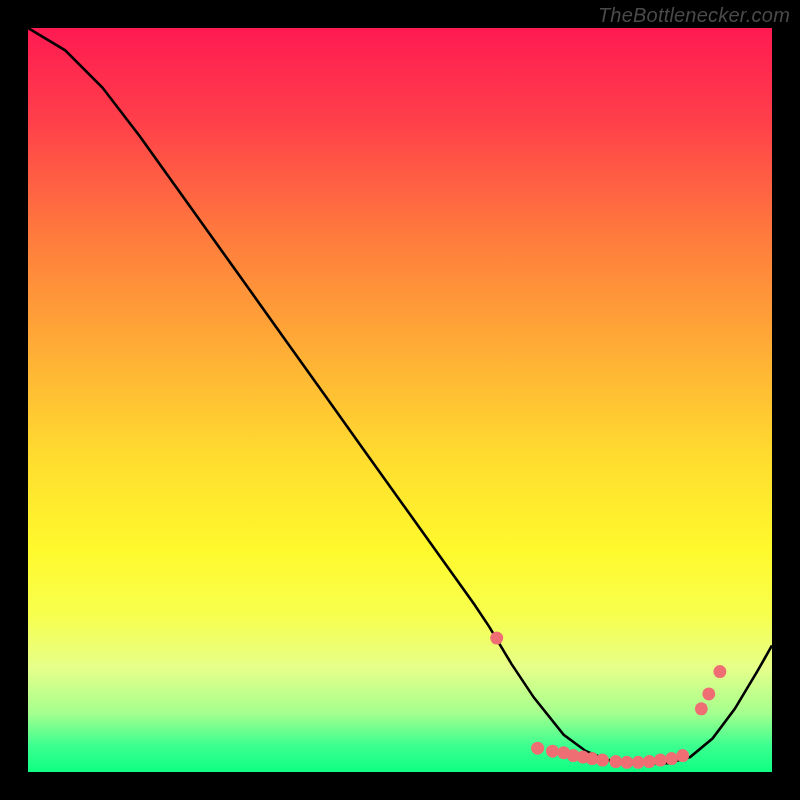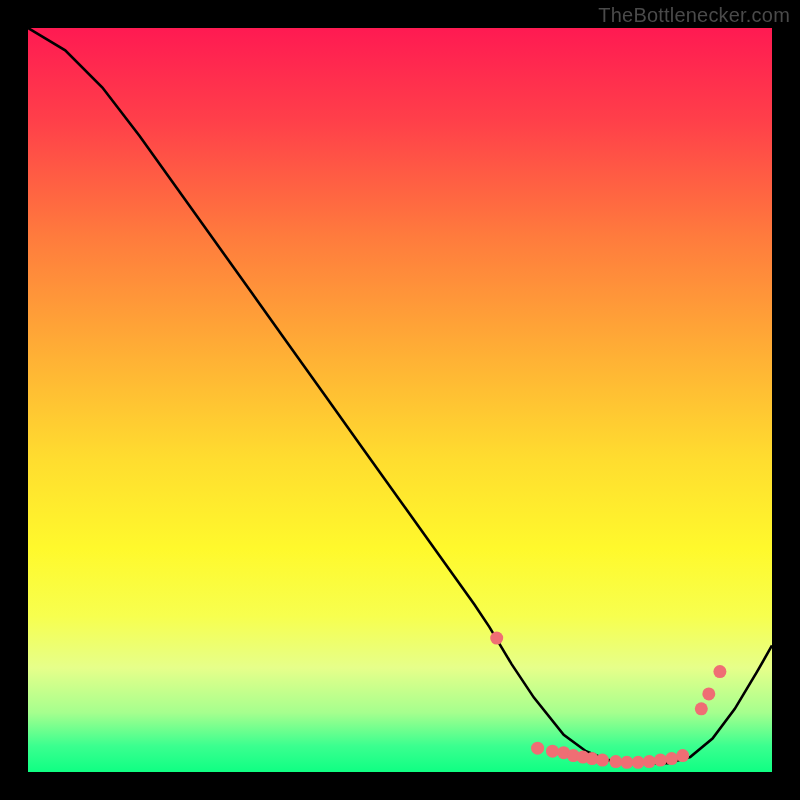--- a/index.html
+++ b/index.html
@@ -28,20 +28,21 @@
   }
   .watermark {
     position: absolute;
     top: 4px;
     right: 10px;
     color: #4a4a4a;
     font-size: 20px;
     letter-spacing: 0.2px;
     font-weight: 500;
     font-family: Arial, sans-serif;
+    font-style: italic;
   }
   svg { display: block; }
 </style>
 </head>
 <body>
 
 <div class="frame">
   <svg class="plot" viewBox="0 0 744 744">
     <defs>
       <linearGradient id="bg-grad" x1="0" y1="0" x2="0" y2="1">

